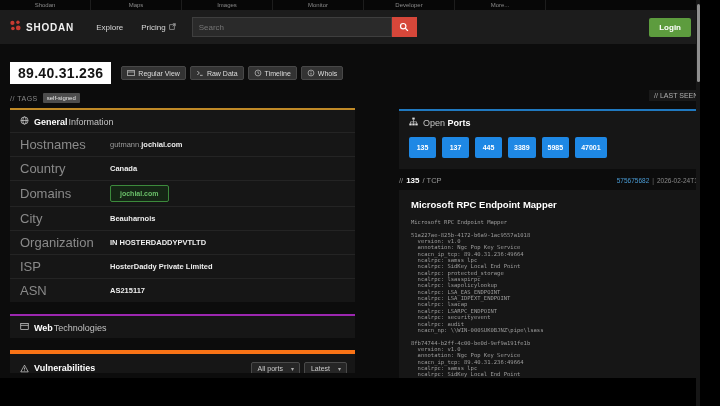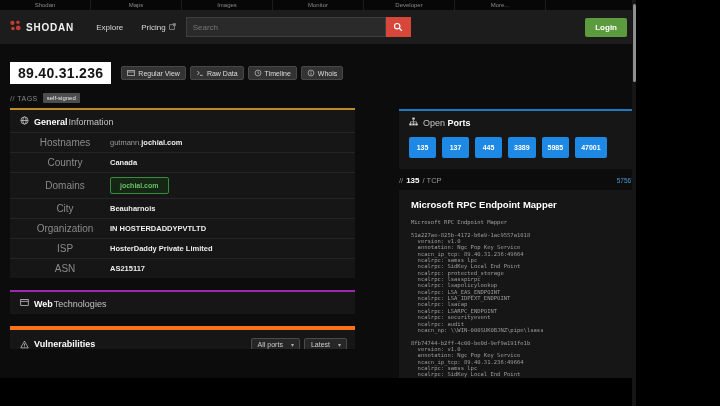--- a/index.html
+++ b/index.html
@@ -1,30 +1,30 @@
 <!DOCTYPE html>
 <html><head>
 <meta charset="utf-8">
 <style>
   * { box-sizing: border-box; }
   html,body { margin:0; padding:0; }
   body { background:#000; font-family:"Liberation Sans","DejaVu Sans",sans-serif; -webkit-font-smoothing:antialiased; }
-  .viewport { position:relative; width:636px; height:406px; background:#000; overflow:hidden; }
+  .viewport { position:relative; width:700px; height:406px; background:#000; overflow:hidden; }
 
   
   .topnav { display:flex; height:10px; background:#070707; }
   .topnav-link { width:91px; display:flex; align-items:center; justify-content:center;
     color:#8a8a8a; font-size:6px; border-right:1px solid #1d1d1d; cursor:pointer; }
 
   
   .header { display:flex; align-items:center; height:34px; background:#1c1c1c; padding:0 9px; }
   .logo { display:flex; align-items:center; gap:4px; cursor:pointer; }
   .logo-text { color:#f0f0f0; font-weight:bold; font-size:10px; letter-spacing:.8px; }
   .hnav { color:#d8d8d8; font-size:8px; margin-left:22px; display:flex; align-items:center; gap:3px; cursor:pointer; }
-  .searchbox { display:flex; margin-left:10px; }
+  .searchbox { display:flex; margin-left:16px; }
   .search-input { width:200px; height:20px; background:#2a2a2a; border:1px solid #3e3e3e;
     color:#bbb; font-size:8px; padding:0 6px; outline:none; font-family:inherit; }
   .search-btn { width:25px; height:20px; background:#d6473a; border:none; display:flex;
     align-items:center; justify-content:center; cursor:pointer; }
   .login-btn { margin-left:auto; background:#5d9c3e; color:#fff; font-size:8px; font-weight:bold;
     padding:5px 10px; border-radius:2px; cursor:pointer; }
 
   
   .content { display:flex; height:334px; background:#0c0c0c; padding:18px 0 0 10px; overflow:hidden;gap:31px; }
   .col-left { width:345px; flex:none; }
@@ -46,21 +46,21 @@
   .card-webtech { border-top:2px solid #9c27b0; }
   .card-vulns  { border-top:4px solid #f97316; height:23px; overflow:hidden; margin-bottom:0; }
   .card-ports  { border-top:2px solid #2079c0; margin-bottom:0; }
   .card-service{ height:201px; overflow:hidden; padding:9px 12px; margin-bottom:0; }
 
   .card-header { display:flex; align-items:center; gap:5px; padding:6px 10px 5px; font-size:9px; }
   .title-strong { font-weight:bold; color:#fff;text-align:center; }
   .title-rest { color:#c2c2c2; margin-left:1px; }
 
   .info-row { display:flex; align-items:center; border-top:1px solid #242424; padding:4px 10px; }
-  .info-label { width:90px; flex:none; color:#8a8a8a; font-size:10px;text-align:center; }
+  .info-label { width:90px; flex:none; color:#8a8a8a; font-size:13px; }
   .info-value { color:#ededed; font-size:7.5px; font-weight:bold; }
   .part-muted { color:#9a9a9a; font-weight:normal; }
   .domain-badge { display:inline-block; border:1px solid #3c8a3c; color:#6abf69; background:#152615;
     font-size:7px; font-weight:bold; padding:4px 9px; border-radius:2px; cursor:pointer; }
 
   .group-label { color:#c8c8c8; font-size:7.5px; margin:3px 10px 4px; }
   .webtech-item { display:flex; align-items:center; gap:5px; margin:5px 10px 13px; }
   .ms-icon { width:9px; height:9px; display:grid; grid-template-columns:1fr 1fr; gap:1px; flex:none; }
   .ms-icon i { display:block; }
   .webtech-name { color:#dcdcdc; font-size:7.5px; }

